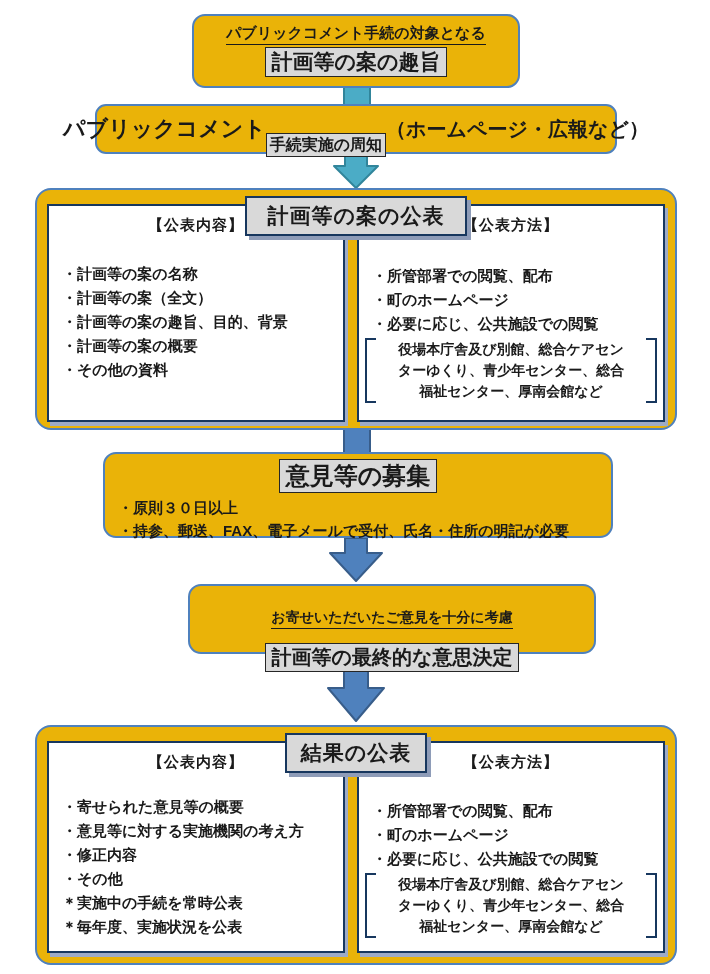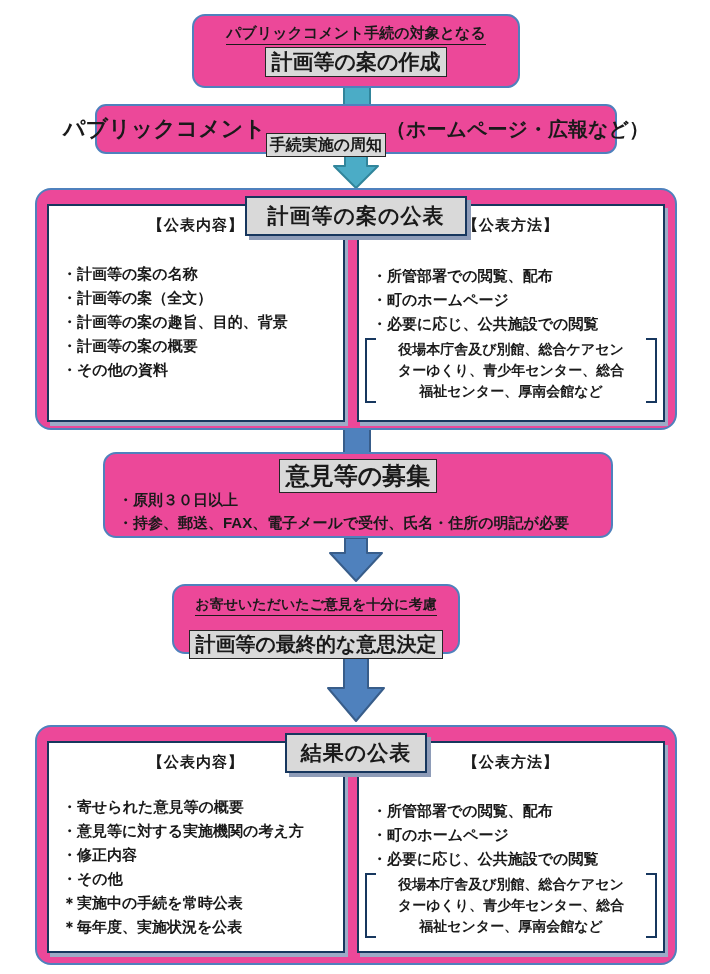--- a/index.html
+++ b/index.html
@@ -1,20 +1,20 @@
 <!DOCTYPE html>
 <html lang="ja"><head>
 <meta charset="utf-8">
 <style>
   html,body{margin:0;padding:0;background:#ffffff;}
   body{font-family:"Liberation Sans","DejaVu Sans",sans-serif;color:#1a1a1a;}
   .canvas{position:relative;width:710px;height:974px;background:#fff;overflow:hidden;}
 
   
-  .rbox{position:absolute;background:#ec4899;border:2px solid #4F81BD;border-radius:13px;
+  .rbox{position:absolute;background:#eab308;border:2px solid #4F81BD;border-radius:13px;
         z-index:1;box-sizing:border-box;text-align:center;}
   
   .sq{position:absolute;z-index:0;box-sizing:border-box;}
   .sq.teal{background:#4BACC6;border:2px solid #31859B;}
   .sq.blue{background:#4F81BD;border:2px solid #385D8A;}
   .arrow{position:absolute;z-index:0;}
 
   
   .inner{position:absolute;background:#fff;border:2px solid #17375E;
          box-shadow:3px 4px 0 #9dabc7;z-index:1;box-sizing:border-box;}
@@ -63,21 +63,21 @@
 
   <svg class="arrow" style="left:326px;top:655px;" width="60" height="68" viewBox="0 0 60 68">
     <polygon points="18,1 42,1 42,33 58,33 30,66 2,33 18,33" fill="#4F81BD" stroke="#385D8A" stroke-width="2" stroke-linejoin="round"></polygon>
   </svg>
 
   <div class="rbox" style="left:192px;top:14px;width:328px;height:74px;padding-top:8px;">
     <div>
       <span class="u-line" style="font-size:15px;">パブリックコメント手続の対象となる</span>
     </div>
     <div style="margin-top:2px;">
-      <span class="hl" style="font-size:21px;">計画等の案の作成</span>
+      <span class="hl" style="font-size:21px;">計画等の案の趣旨</span>
     </div>
   </div>
 
   <div class="rbox" style="left:95px;top:104px;width:522px;height:50px;border-radius:11px;
        display:flex;align-items:center;justify-content:center;white-space:nowrap;">
     <span style="font-size:22px;font-weight:bold;">パブリックコメント</span>
       <span class="hl" style="font-size:16px;padding:0 3px;margin-top:32px;">手続実施の周知</span>
       <span style="font-size:20px;font-weight:bold;">（ホームページ・広報など）</span>
   </div>
 
@@ -111,27 +111,27 @@
       <div class="bracket-bar r"></div>
     </div>
   </div>
 
   <div class="sec-title" style="left:245px;top:196px;width:222px;height:40px;">計画等の案の公表</div>
 
   <div class="rbox" style="left:103px;top:452px;width:510px;height:86px;">
     <div style="margin-top:5px;">
       <span class="hl" style="font-size:24px;">意見等の募集</span>
     </div>
-    <div style="position:absolute;left:13px;top:34px;text-align:left;">
+    <div style="position:absolute;left:13px;top:42px;text-align:left;">
       <div class="bitem" style="line-height:23px;">・原則３０日以上</div>
       <div class="bitem" style="line-height:23px;">・持参、郵送、FAX、電子メールで受付、氏名・住所の明記が必要</div>
     </div>
   </div>
 
-  <div class="rbox" style="left:172px;top:584px;width:288px;height:70px;padding-top:9px;">
+  <div class="rbox" style="left:188px;top:584px;width:408px;height:70px;padding-top:22px;">
     <div>
       <span class="u-line" style="font-size:14px;">お寄せいただいたご意見を十分に考慮</span>
     </div>
     <div style="margin-top:14px;">
       <span class="hl" style="font-size:20px;">計画等の最終的な意思決定</span>
     </div>
   </div>
 
   <div class="rbox" style="left:35px;top:725px;width:642px;height:240px;border-radius:16px;"></div>
 

